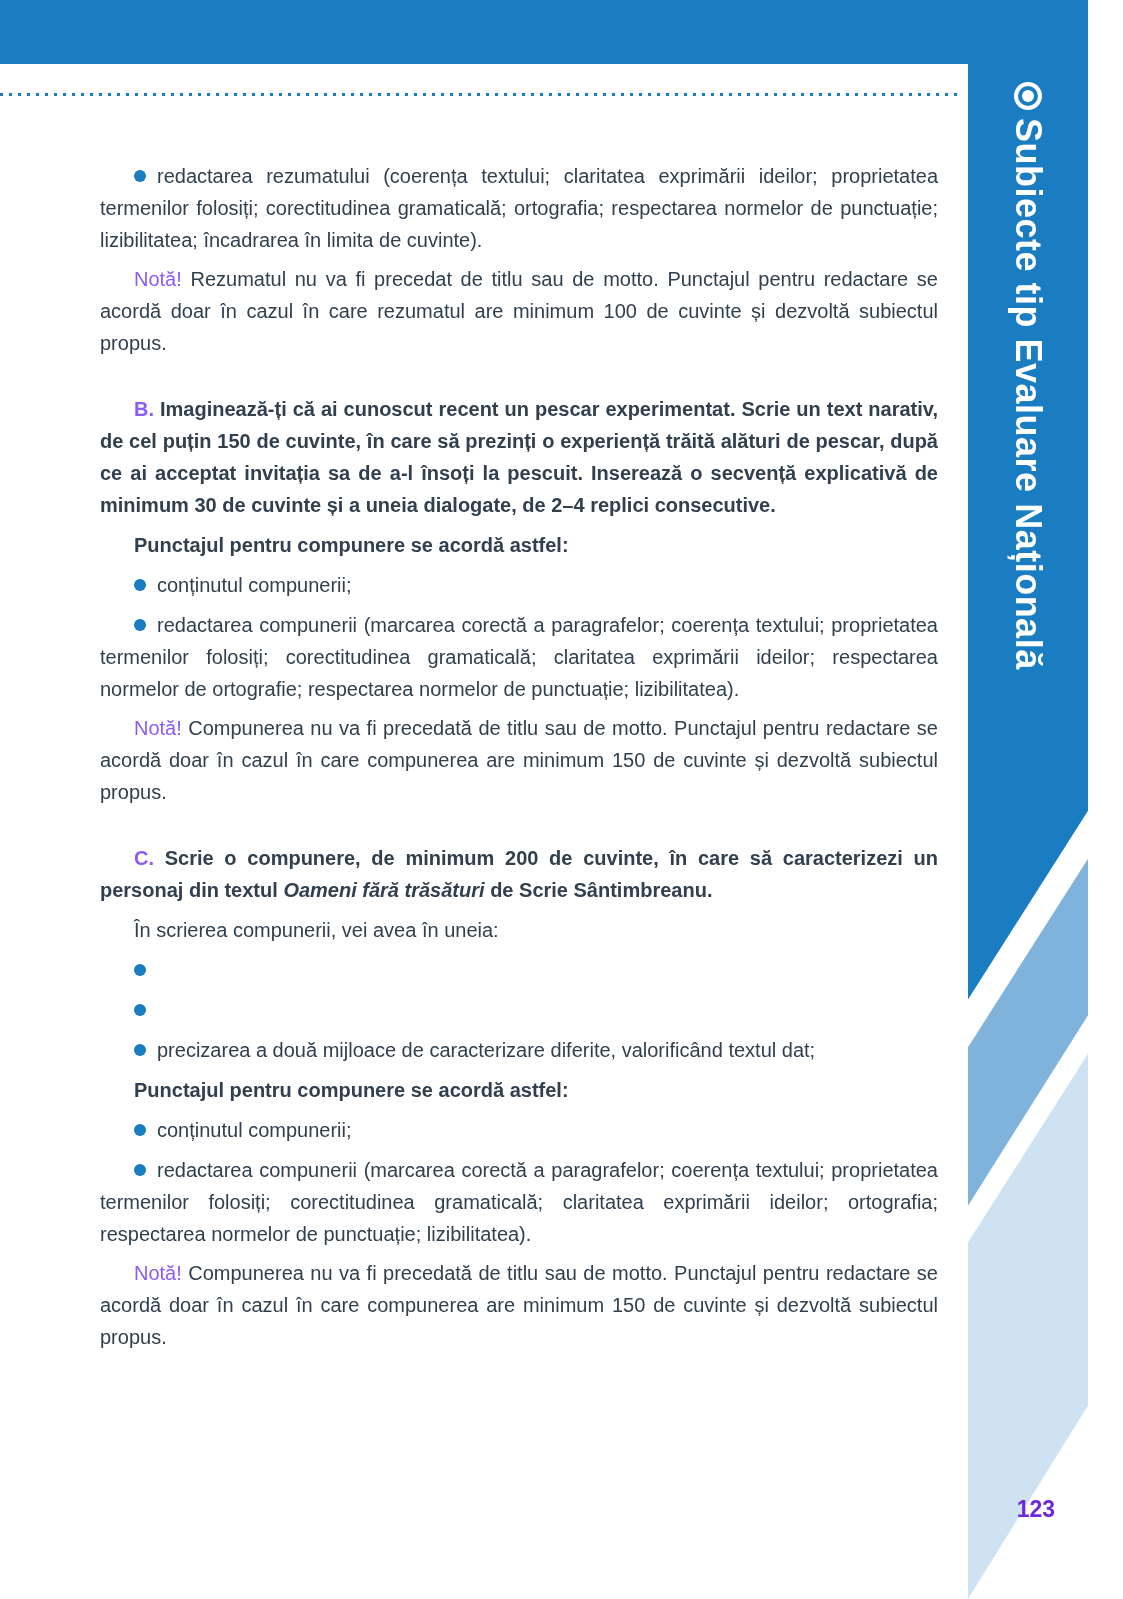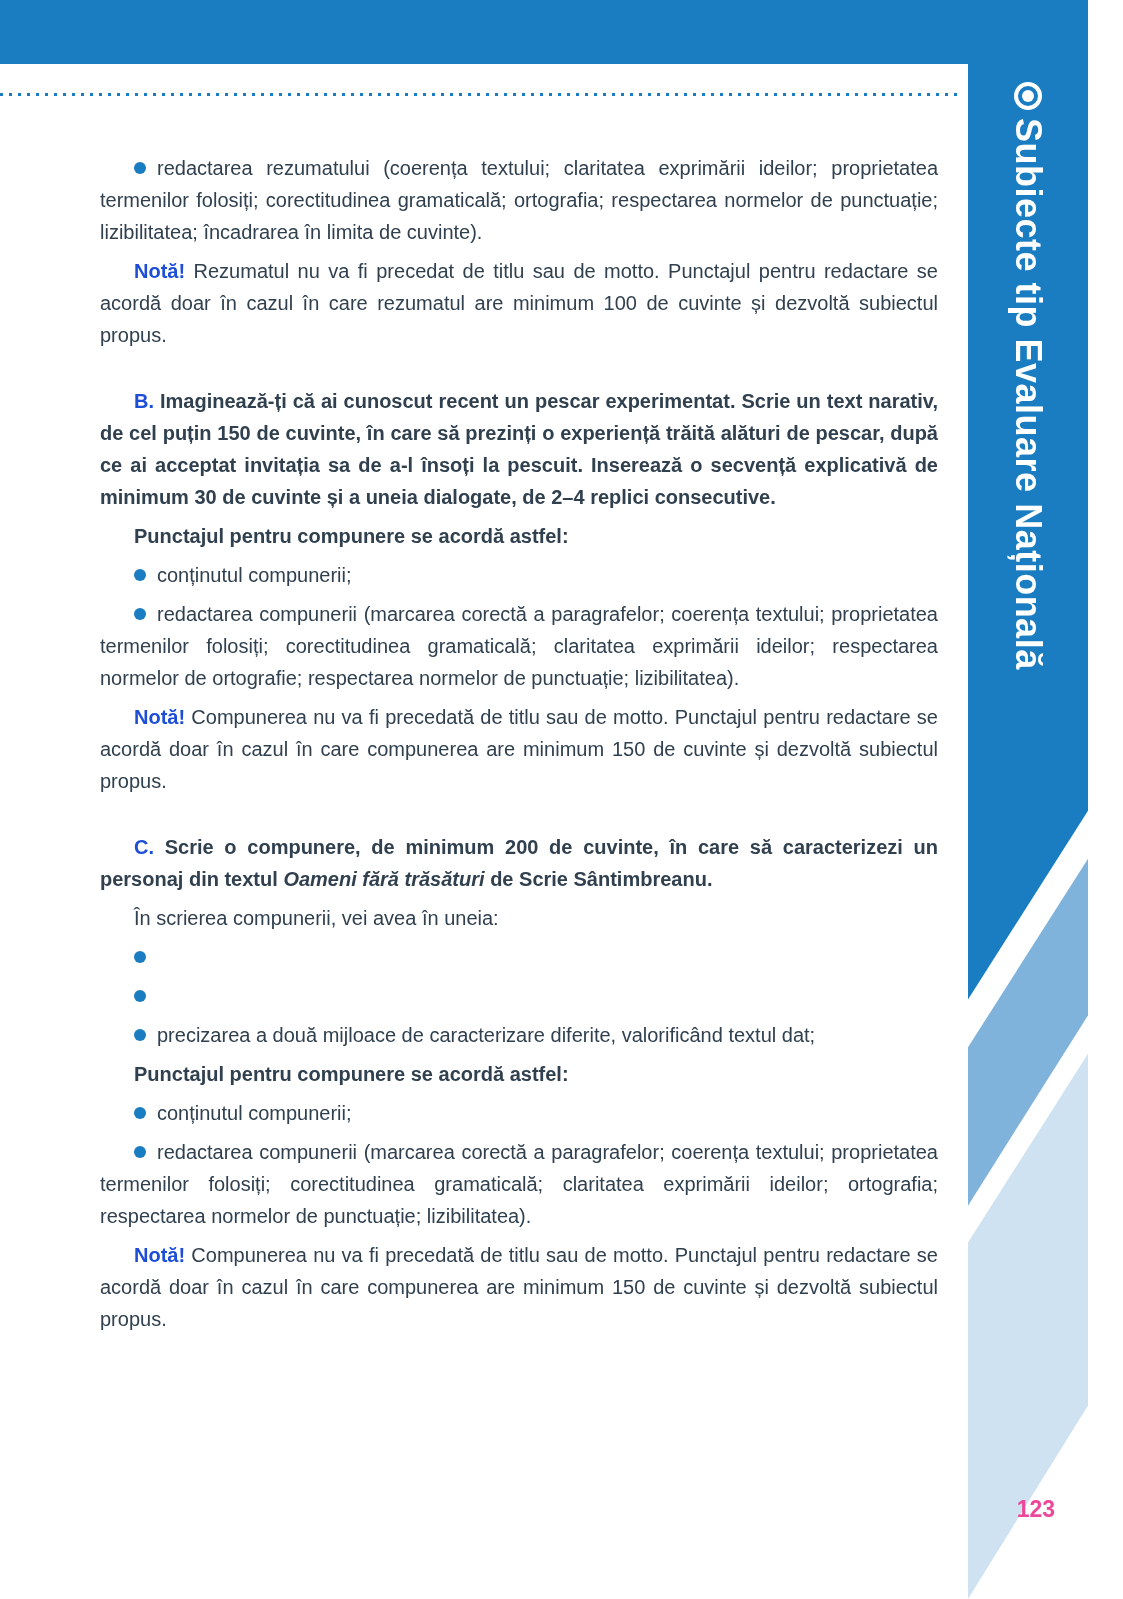--- a/index.html
+++ b/index.html
@@ -76,38 +76,38 @@
   
   .content {
     position: absolute;
     left: 100px; top: 152px;
     width: 838px;
     color: #30404f;
     font-size: 20px;
     line-height: 1.6;
     text-align: justify;
   }
-  .content p { margin: 0 0 7px 0; text-indent: 34px; }
-  .accent { color: #1d4ed8; font-weight: bold; }
+  .content p { margin: 8px 0 7px 0; text-indent: 34px; }
+  .accent { color: #8b5cf6; }
   .bold { font-weight: bold; }
   .section { margin-top: 34px !important; }
   .nota { margin-top: 6px !important; }
   .dot {
     display: inline-block;
     width: 12px; height: 12px;
     border-radius: 50%;
     background: #1a7dc1;
     margin-right: 11px;
     vertical-align: 1px;
   }
 
   .pagenum {
     position: absolute;
     top: 1496px; right: 68px;
-    color: #ec4899;
+    color: #6d28d9;
     font-size: 23px;
     font-weight: bold;
     z-index: 3;
   }
 </style>
 </head>
 <body>
 
 <div class="page">
 

